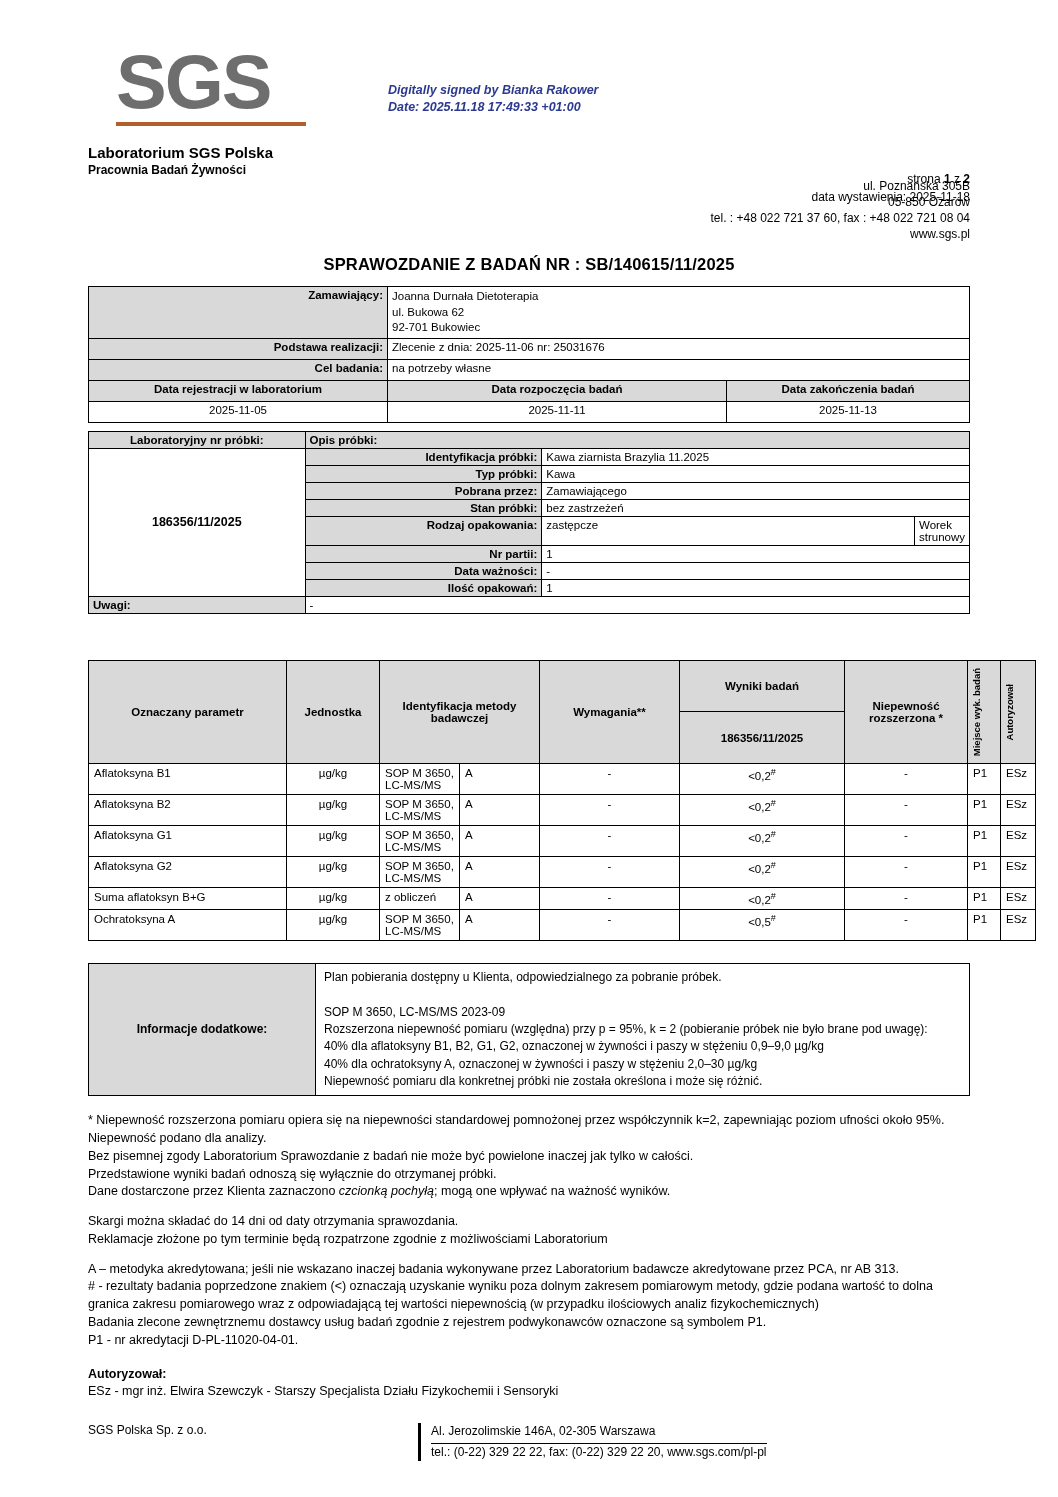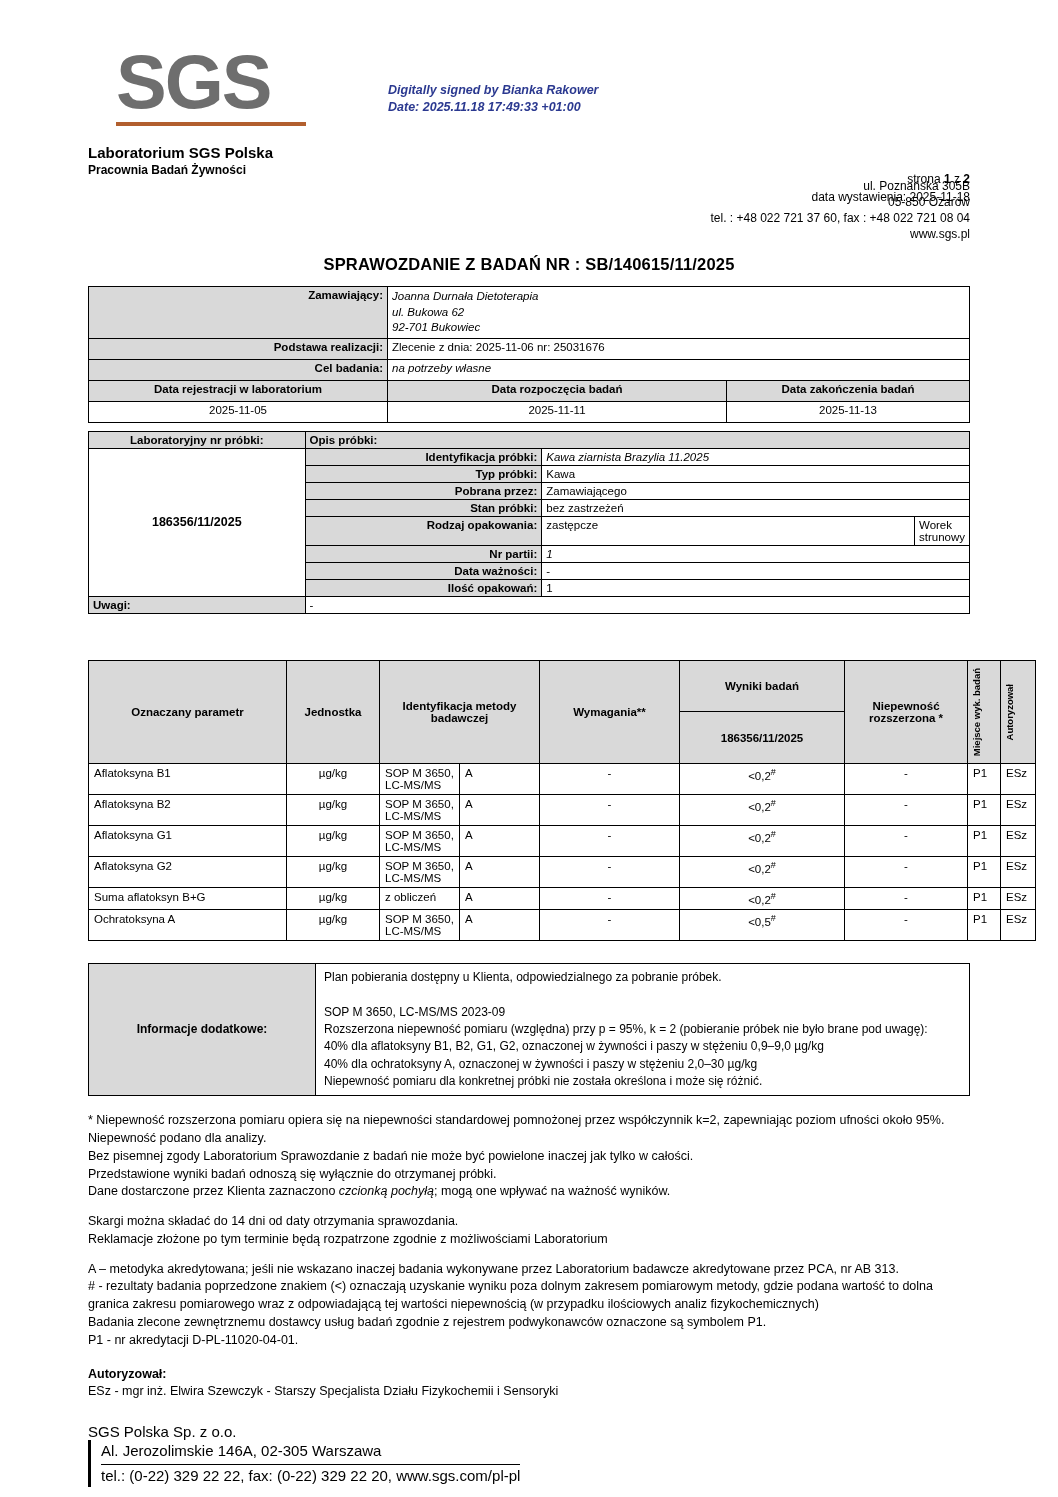--- a/index.html
+++ b/index.html
@@ -57,21 +57,21 @@
     letter-spacing:0.2px;
   }
 
   
   table { border-collapse:collapse; width:100%; }
   td, th { border:1px solid #000; font-size:11.5px; padding:2px 4px; vertical-align:top; }
 
   .t-meta td { height:16px; }
   .lbl { background:#d9d9d9; text-align:right; font-weight:bold; white-space:nowrap; }
   .lbl-c { background:#d9d9d9; text-align:center; font-weight:bold; }
-  .ital { font-style:italic; }
+  .ital { }
   .ctr { text-align:center; }
 
   .t-meta .zam-lbl { width:290px; }
   .t-sample .first-col { width:210px; }
   .t-sample .lbl2 { background:#d9d9d9; text-align:right; font-weight:bold; white-space:nowrap; width:230px; }
 
   
   .t-res { margin-top:46px; table-layout:fixed; }
   .t-res th { background:#d9d9d9; text-align:center; font-weight:bold; vertical-align:middle; font-size:11.5px; padding:4px 2px; }
   .t-res td { font-size:11.5px; padding:3px 5px; }
@@ -94,21 +94,21 @@
   .t-info td { font-size:12px; padding:5px 8px; line-height:1.45; }
   .t-info .info-lbl { background:#d9d9d9; font-weight:bold; text-align:center; width:210px; vertical-align:middle; }
 
   
   .notes { margin-top:16px; font-size:12.5px; line-height:1.42; }
   .notes p { margin:0 0 0 0; }
   .gap { height:12px; }
   .auth-title { font-weight:bold; margin-top:18px; font-size:12.5px; }
 
   
-  .footer { margin-top:22px; display:flex; align-items:flex-start; font-size:15px;flex-direction:column; }
+  .footer { margin-top:22px; display:flex; align-items:flex-start; font-size:12px; }
   .footer .co { width:330px; }
   .footer .fbar { border-left:3px solid #000; padding-left:10px; line-height:1.45; }
   .fline { border-top:1px solid #000; margin-top:2px; }
 </style>
 </head>
 <body>
 
 <div class="page">
   <div class="inner">
 

